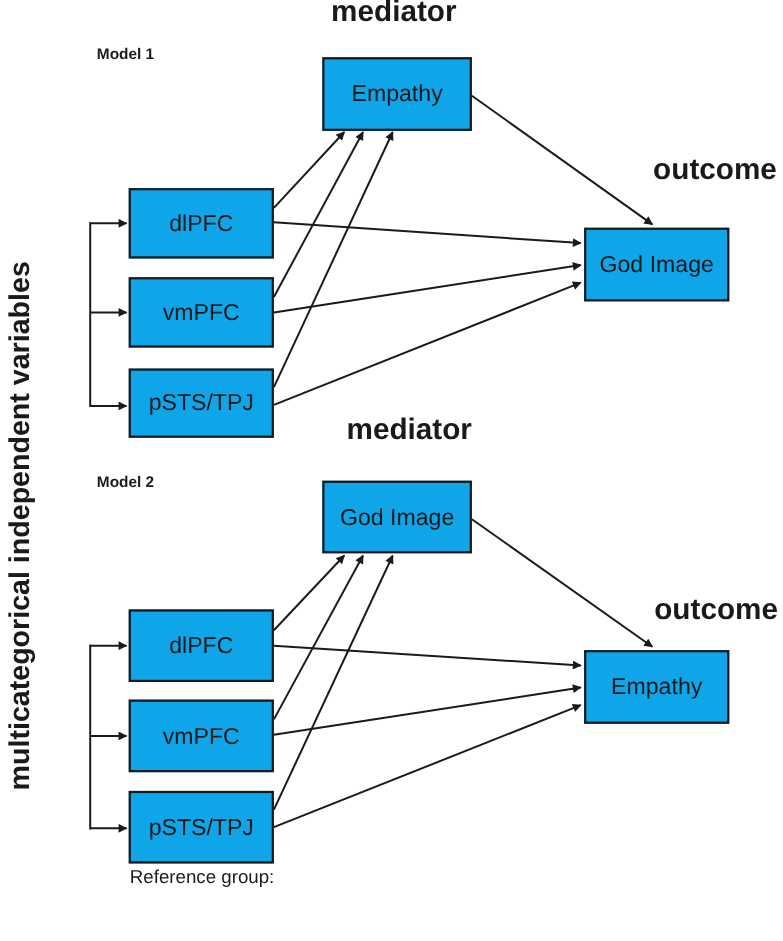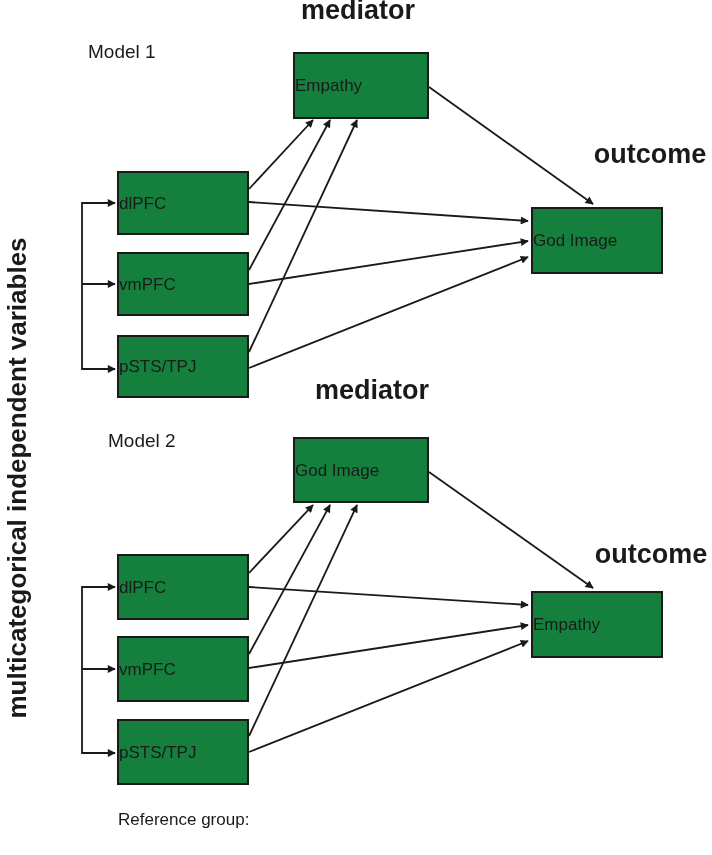--- a/index.html
+++ b/index.html
@@ -14,57 +14,57 @@
   }
   .edges {
     position: absolute;
     left: 0; top: 0;
     width: 712px; height: 855px;
   }
   .edges line { stroke: #1a1a1a; stroke-width: 1.8; }
   .node {
     position: absolute;
     border: 2.5px solid #1a1a1a;
-    background: #15803d;
+    background: #0ea5e9;
     display: flex;
     align-items: center;
-    justify-content: flex-start;
-    font-size: 17px;
+    justify-content: center;
+    font-size: 21px;
     line-height: 1;
     box-sizing: border-box;
   }
   .role-label {
     position: absolute;
     font-weight: bold;
     font-size: 27px;
     line-height: 1;
     white-space: nowrap;
     transform: translateX(-50%);
   }
   .model-title {
     position: absolute;
-    font-weight: normal;
-    font-size: 19px;
+    font-weight: bold;
+    font-size: 14px;
     line-height: 1;
     white-space: nowrap;
   }
   .side-label {
     position: absolute;
     left: 17px;
     top: 478px;
     transform: translate(-50%, -50%) rotate(-90deg);
     font-weight: bold;
     font-size: 26px;
     line-height: 1;
     white-space: nowrap;
   }
   .reference {
     position: absolute;
     left: 118px;
-    top: 810px;
+    top: 788px;
     font-size: 17px;
     line-height: 20px;
   }
 </style>
 </head>
 <body>
 
 <div class="canvas">
 
   <svg class="edges" viewBox="0 0 712 855" xmlns="http://www.w3.org/2000/svg">
@@ -121,21 +121,21 @@
     <span>vmPFC</span>
   </div>
   <div class="node" style="left:117px; top:335px; width:132px; height:63px;">
     <span>pSTS/TPJ</span>
   </div>
   <div class="node" style="left:531px; top:207px; width:132px; height:67px;">
     <span>God Image</span>
   </div>
 
   <div class="role-label" style="left:372px; top:377px;">mediator</div>
-  <div class="model-title" style="left:88px; top:431px;margin-left:20px;">Model 2</div>
+  <div class="model-title" style="left:88px; top:431px;">Model 2</div>
   <div class="role-label" style="left:651px; top:541px;">outcome</div>
 
   <div class="node" style="left:293px; top:437px; width:136px; height:66px;">
     <span>God Image</span>
   </div>
   <div class="node" style="left:117px; top:554px; width:132px; height:66px;">
     <span>dlPFC</span>
   </div>
   <div class="node" style="left:117px; top:636px; width:132px; height:66px;">
     <span>vmPFC</span>

